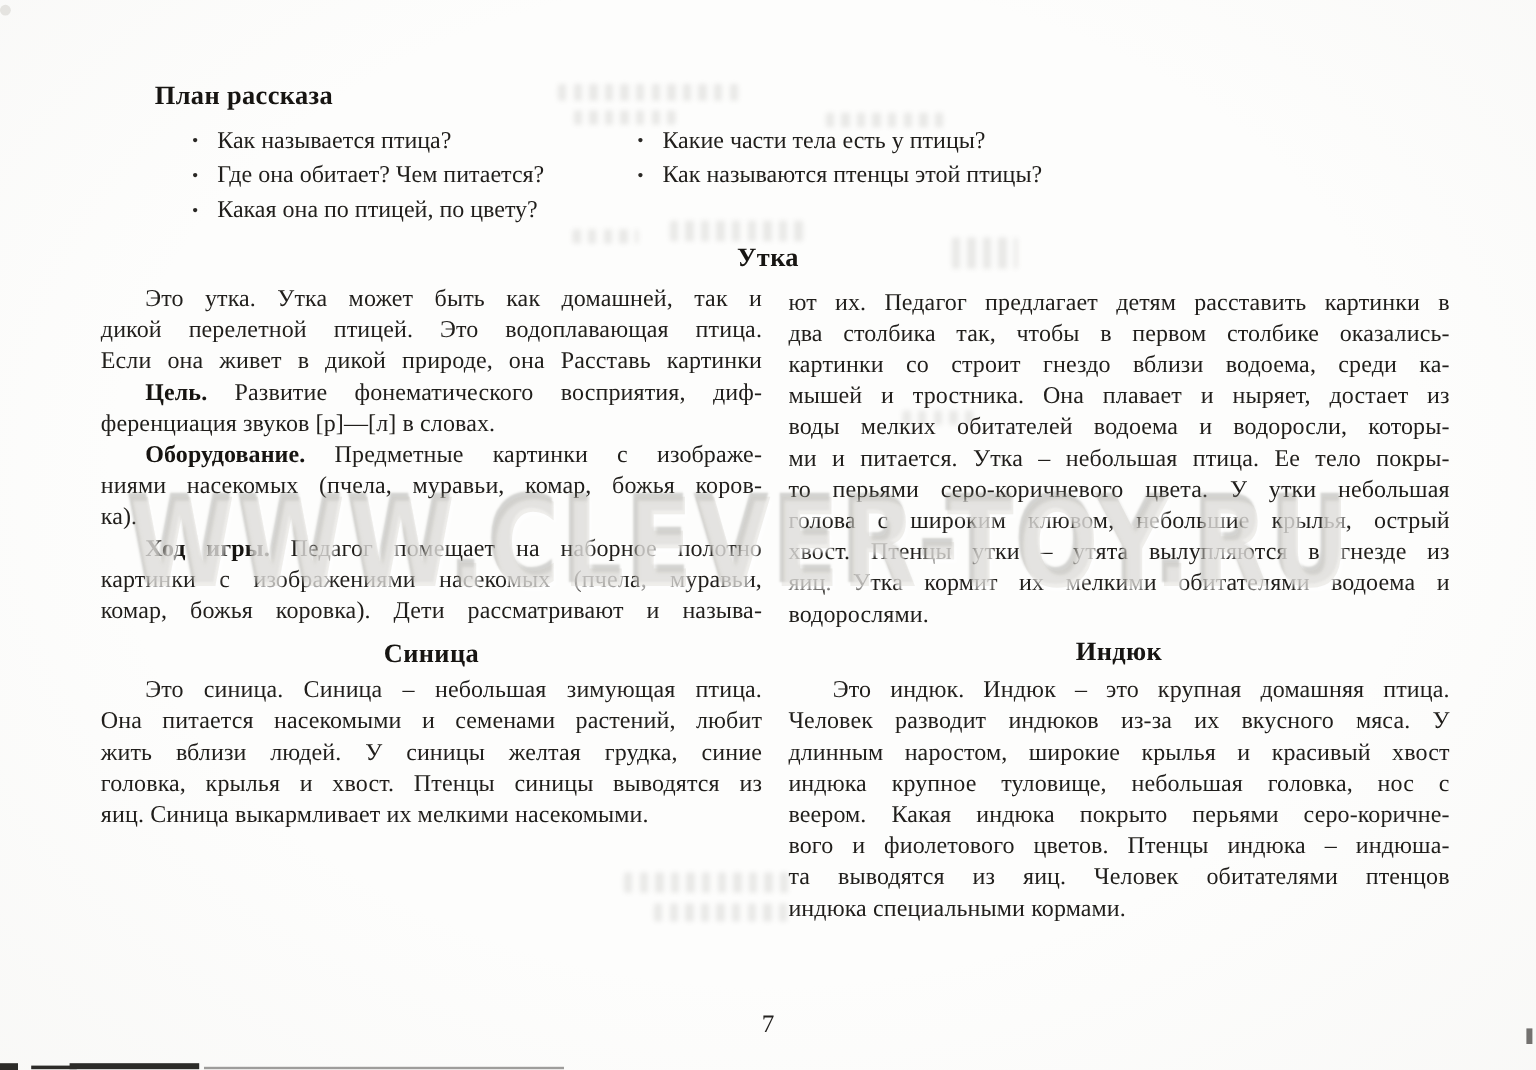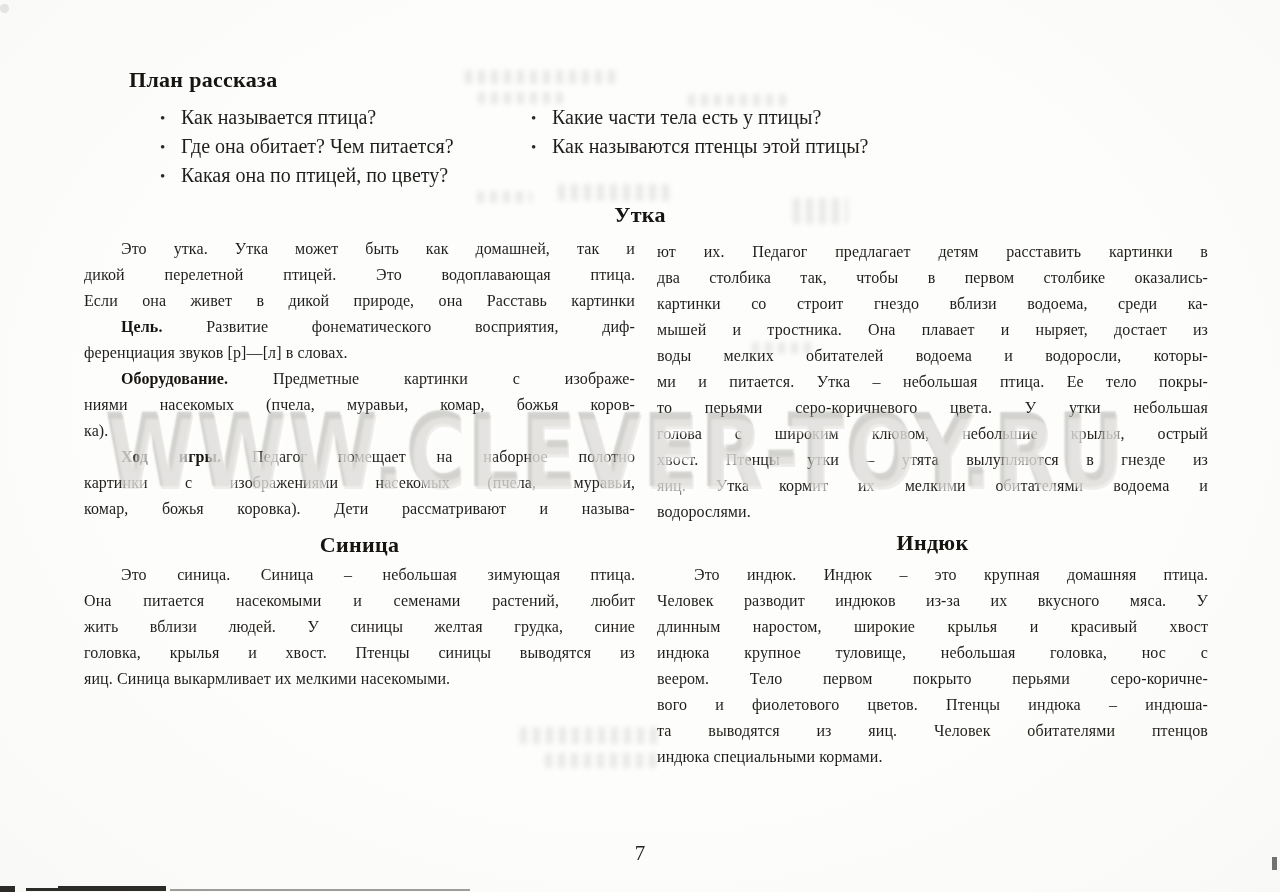--- a/index.html
+++ b/index.html
@@ -24,21 +24,21 @@
   .duck-title{left:0;top:202px;width:1280px;}
   .titmouse-title{left:84px;top:532px;width:551px;}
   .turkey-title{left:657px;top:530px;width:551px;}
   
   .bullets{position:absolute;font-size:20px;margin-left:48px;}
   .bullets-left{left:112px;top:103px;}
   .bullets-right{left:483px;top:103px;}
   .brow{height:29px;line-height:29px;white-space:nowrap;}
   .bdot{display:inline-block;width:21px;font-size:15px;vertical-align:1px;color:#2a2825;}
   
-  .col{position:absolute;width:551px;font-size:16px;}
+  .col{position:absolute;width:551px;font-size:20px;}
   .col-left{left:84px;top:236px;}
   .col-right{left:657px;top:239px;}
   .titmouse-col{left:84px;top:562px;}
   .turkey-col{left:657px;top:562px;}
   .tline{
     height:26px;line-height:26px;white-space:nowrap;
     text-align:justify;text-align-last:justify;
     letter-spacing:0.1px;
   }
   .tline.pend{text-align-last:left;}
@@ -123,21 +123,21 @@
       <div class="tline">головка, крылья и хвост. Птенцы синицы выводятся из</div>
       <div class="tline pend">яиц. Синица выкармливает их мелкими насекомыми.</div>
     </div>
 
   <div class="section-title turkey-title">Индюк</div>
   <div class="col turkey-col">
       <div class="tline indent">Это индюк. Индюк – это крупная домашняя птица.</div>
       <div class="tline">Человек разводит индюков из-за их вкусного мяса. У</div>
       <div class="tline">длинным наростом, широкие крылья и красивый хвост</div>
       <div class="tline">индюка крупное туловище, небольшая головка, нос с</div>
-      <div class="tline">веером. Тело первом покрыто перьями серо-коричне-</div>
+      <div class="tline">веером. Какая индюка покрыто перьями серо-коричне-</div>
       <div class="tline">вого и фиолетового цветов. Птенцы индюка – индюша-</div>
       <div class="tline">та выводятся из яиц. Человек обитателями птенцов</div>
       <div class="tline pend">индюка специальными кормами.</div>
     </div>
 
   <div class="watermark">WWW.CLEVER-TOY.RU</div>
 
   <div class="smudge" style="left:465px;top:70px;width:155px;height:14px;"></div>
   <div class="smudge" style="left:478px;top:92px;width:85px;height:12px;"></div>
   <div class="smudge" style="left:688px;top:94px;width:100px;height:12px;"></div>

